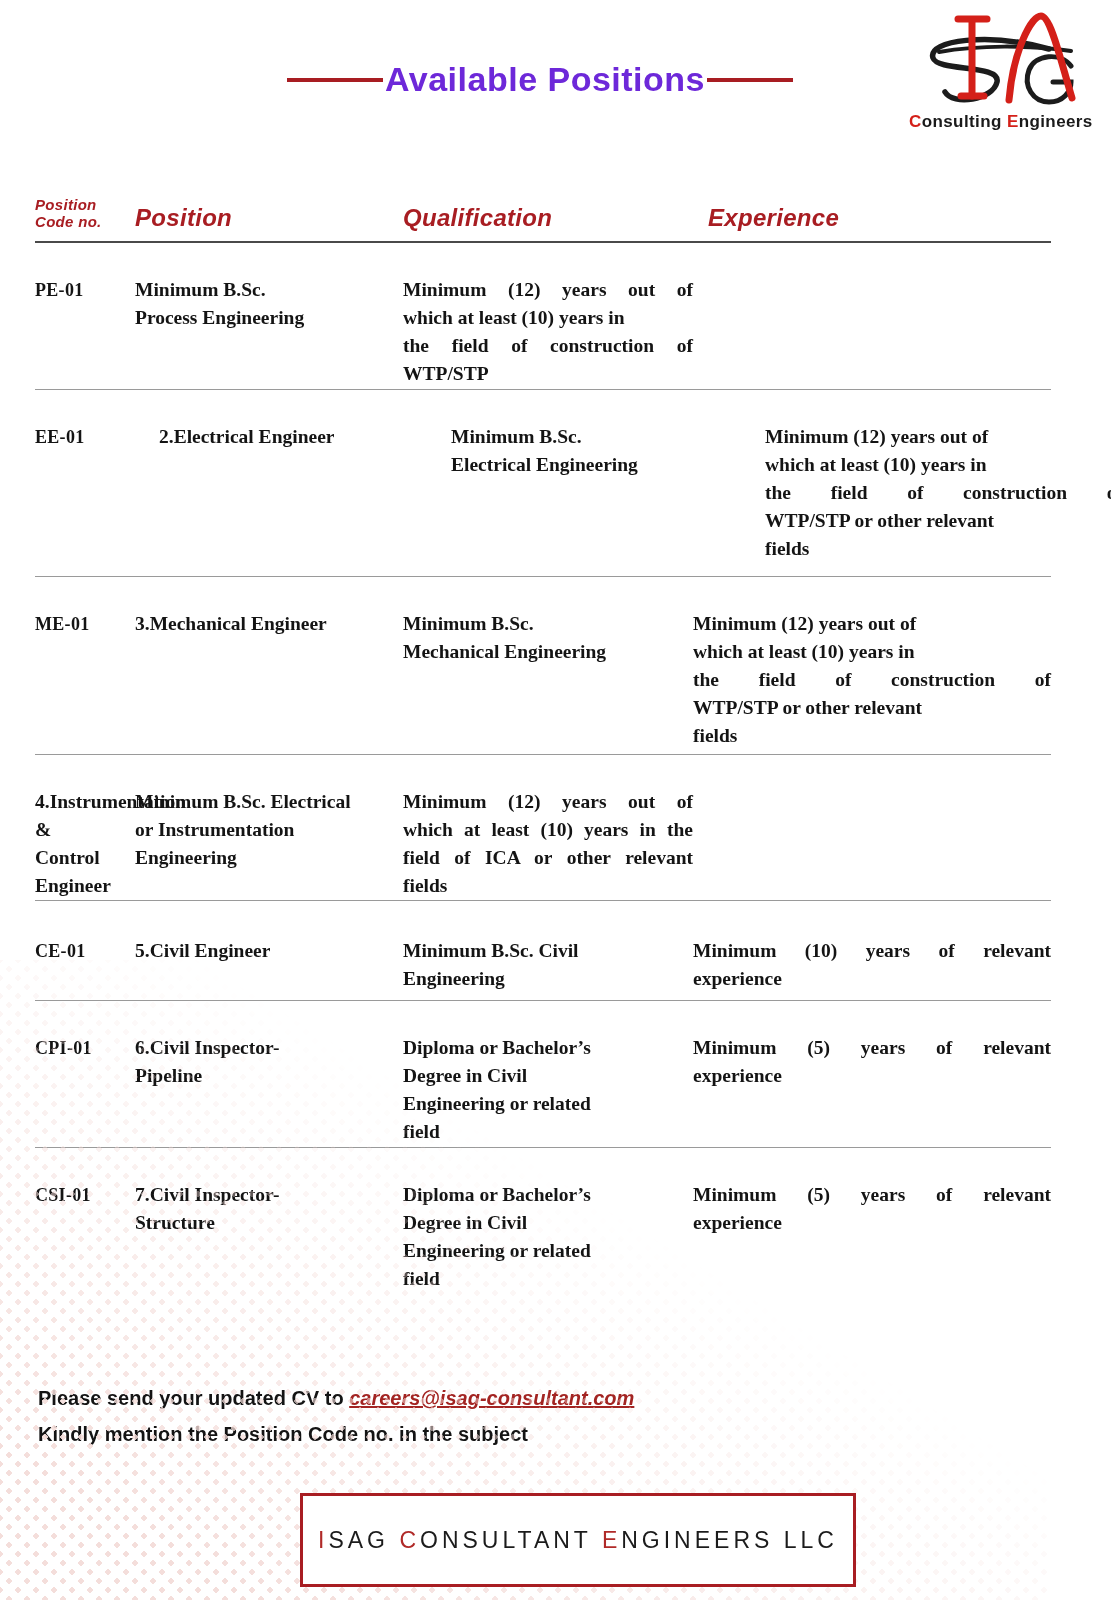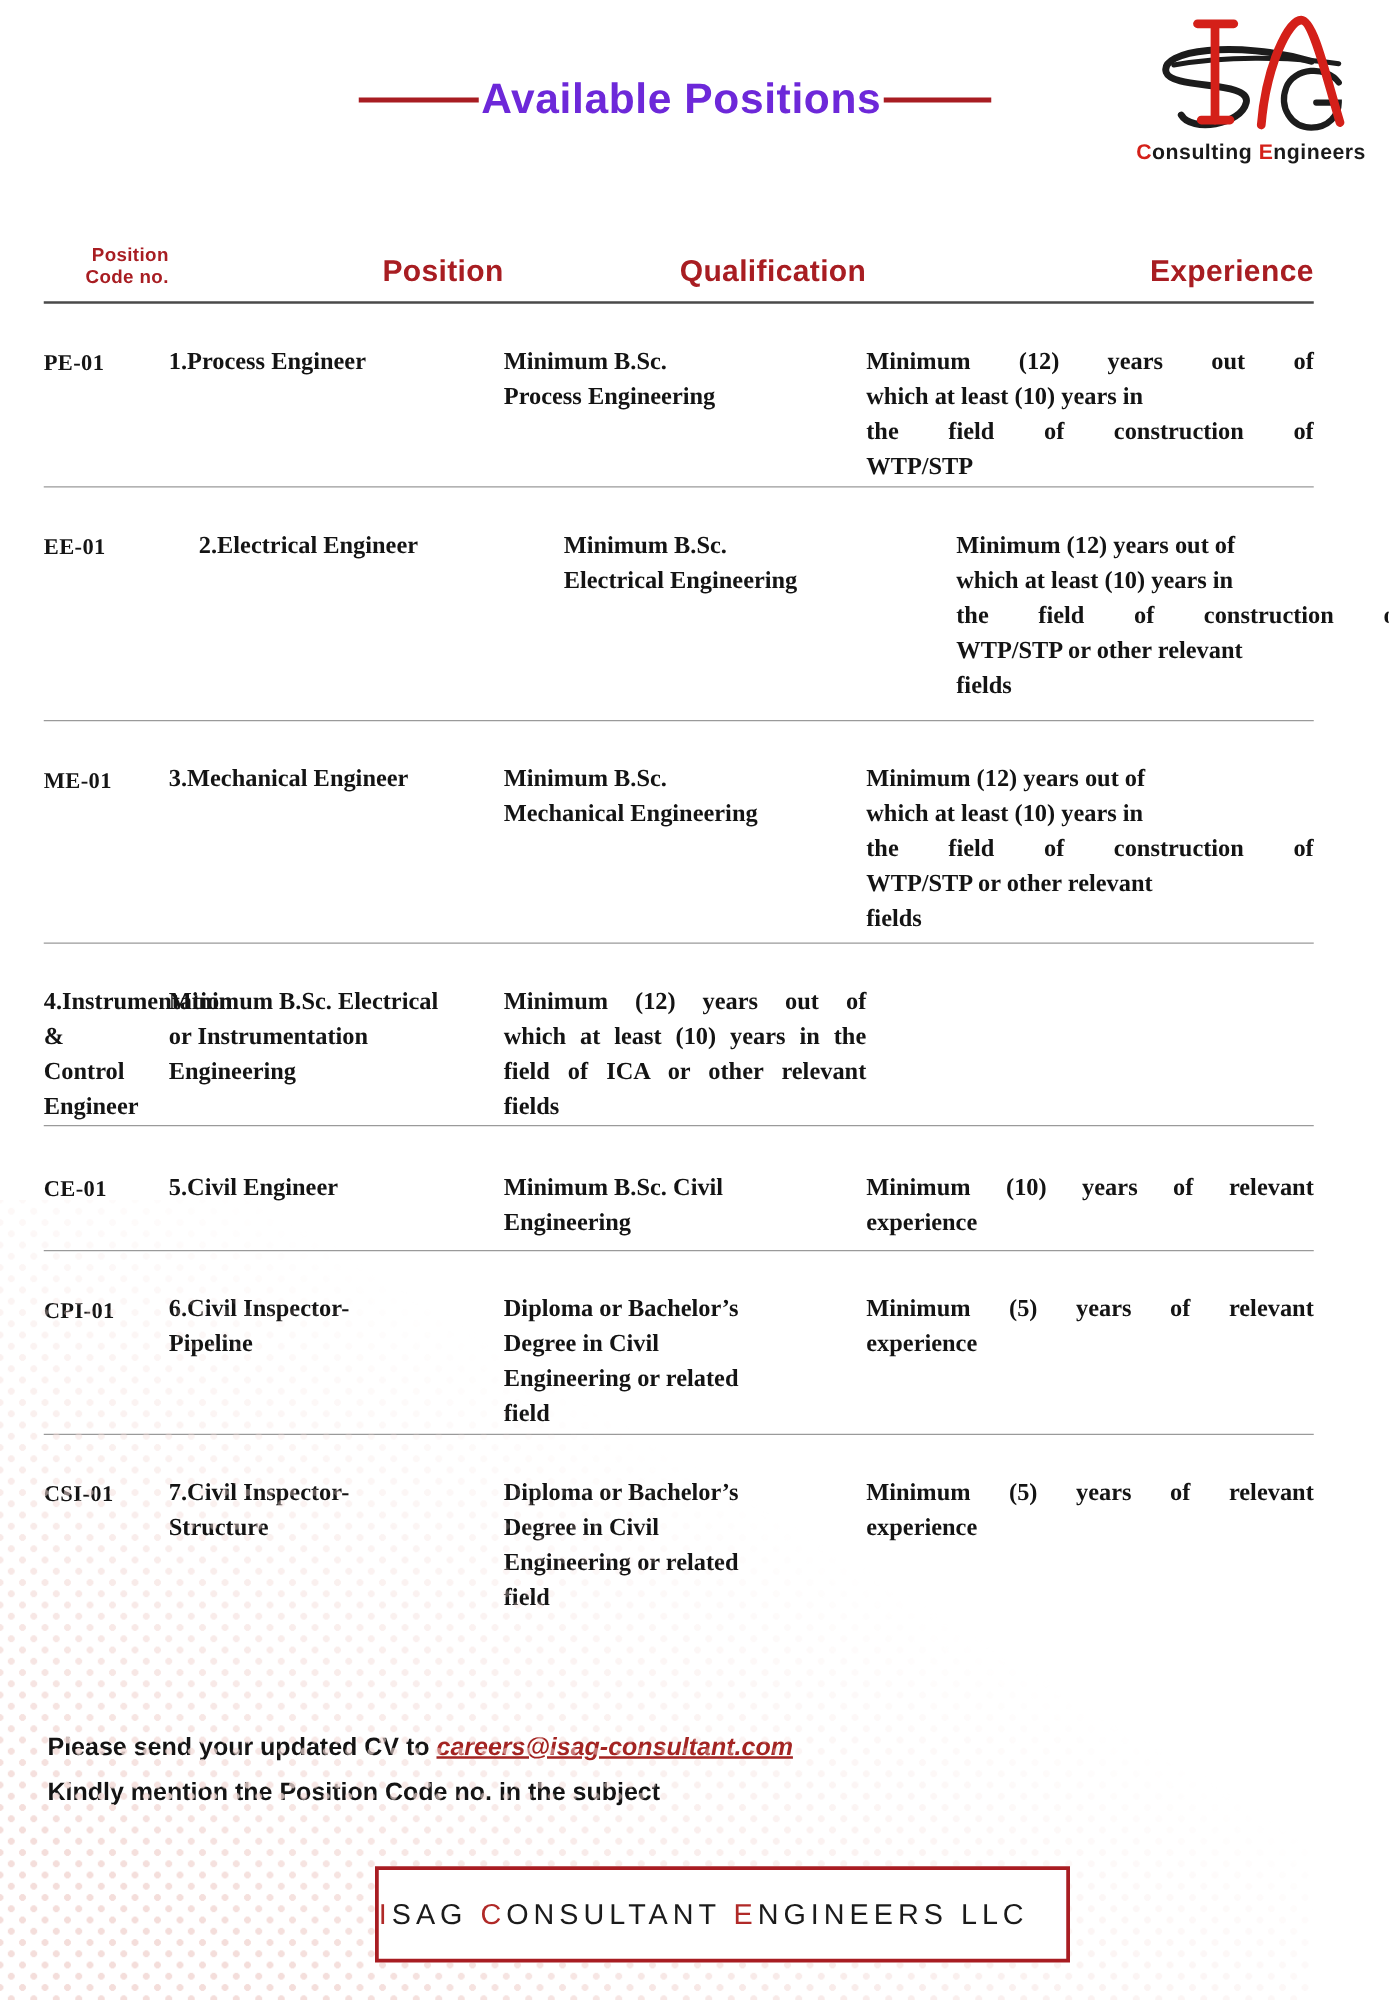--- a/index.html
+++ b/index.html
@@ -53,22 +53,22 @@
   .company-box .seg-dark { color:#1b1b1b; }
 
   
   .table { margin:0 60px 0 35px; }
   .thead {
     display:grid; grid-template-columns:100px 268px 290px 358px;
     align-items:end; padding-bottom:9px;
     border-bottom:2px solid #4a4a4a;
   }
   .th {
-    font-weight:bold; color:#a81d22;
-    font-size:24px; letter-spacing:0.3px;text-align:right;
+    font-style:italic; font-weight:bold; color:#a81d22;
+    font-size:24px; letter-spacing:0.3px;
   }
   .th.code-h { font-size:15px; line-height:17px; white-space:pre-line; padding-bottom:2px; }
   .th.exp-h { padding-left:15px; }
 
   .row {
     display:grid; grid-template-columns:100px 268px 290px 358px;
     box-sizing:border-box; padding-top:33px;
   }
   .row + .row { border-top:1px solid #9a9a9a; }
   .row.r1 { min-height:146px; }
@@ -87,23 +87,23 @@
 
   
   .foot { margin:88px 0 0 38px; }
   .foot p { margin:0 0 10px 0; font-size:20px; font-weight:bold; line-height:26px; }
   .email {
     color:#a32422; font-style:italic; font-weight:bold;
     text-decoration:underline; cursor:pointer;
   }
   .company-box {
     box-sizing:border-box;
-    margin:46px 0 0 262px; width:556px; height:77px;
+    margin:46px 0 0 262px; width:556px; height:94px;
     border:3px solid #a81d22; background:#ffffff;
-    display:flex; align-items:center; justify-content:flex-start;
+    display:flex; align-items:center; justify-content:center;
     font-size:23px; letter-spacing:4px; font-weight:normal;
     position:relative;
   }
 </style>
 </head>
 <body>
 
 <div class="page">
 
   <div class="dots"></div>
@@ -140,21 +140,20 @@
     <div class="thead">
       <div class="th code-h">Position
 Code no.</div>
       <div class="th">Position</div>
       <div class="th">Qualification</div>
       <div class="th exp-h">Experience</div>
     </div>
 
     <div class="row r1">
       <div class="cell code">PE-01</div>
-      <div class="cell pos">1.Process Engineer</div>
       <div class="cell qual">Minimum B.Sc.
 Process Engineering</div>
       <div class="cell exp">
           <div class="xj">Minimum (12) years out of</div>
           <div class="xl">which at least (10) years in</div>
           <div class="xj">the field of construction of</div>
           <div class="xl">WTP/STP</div>
         </div>
     </div>
 

